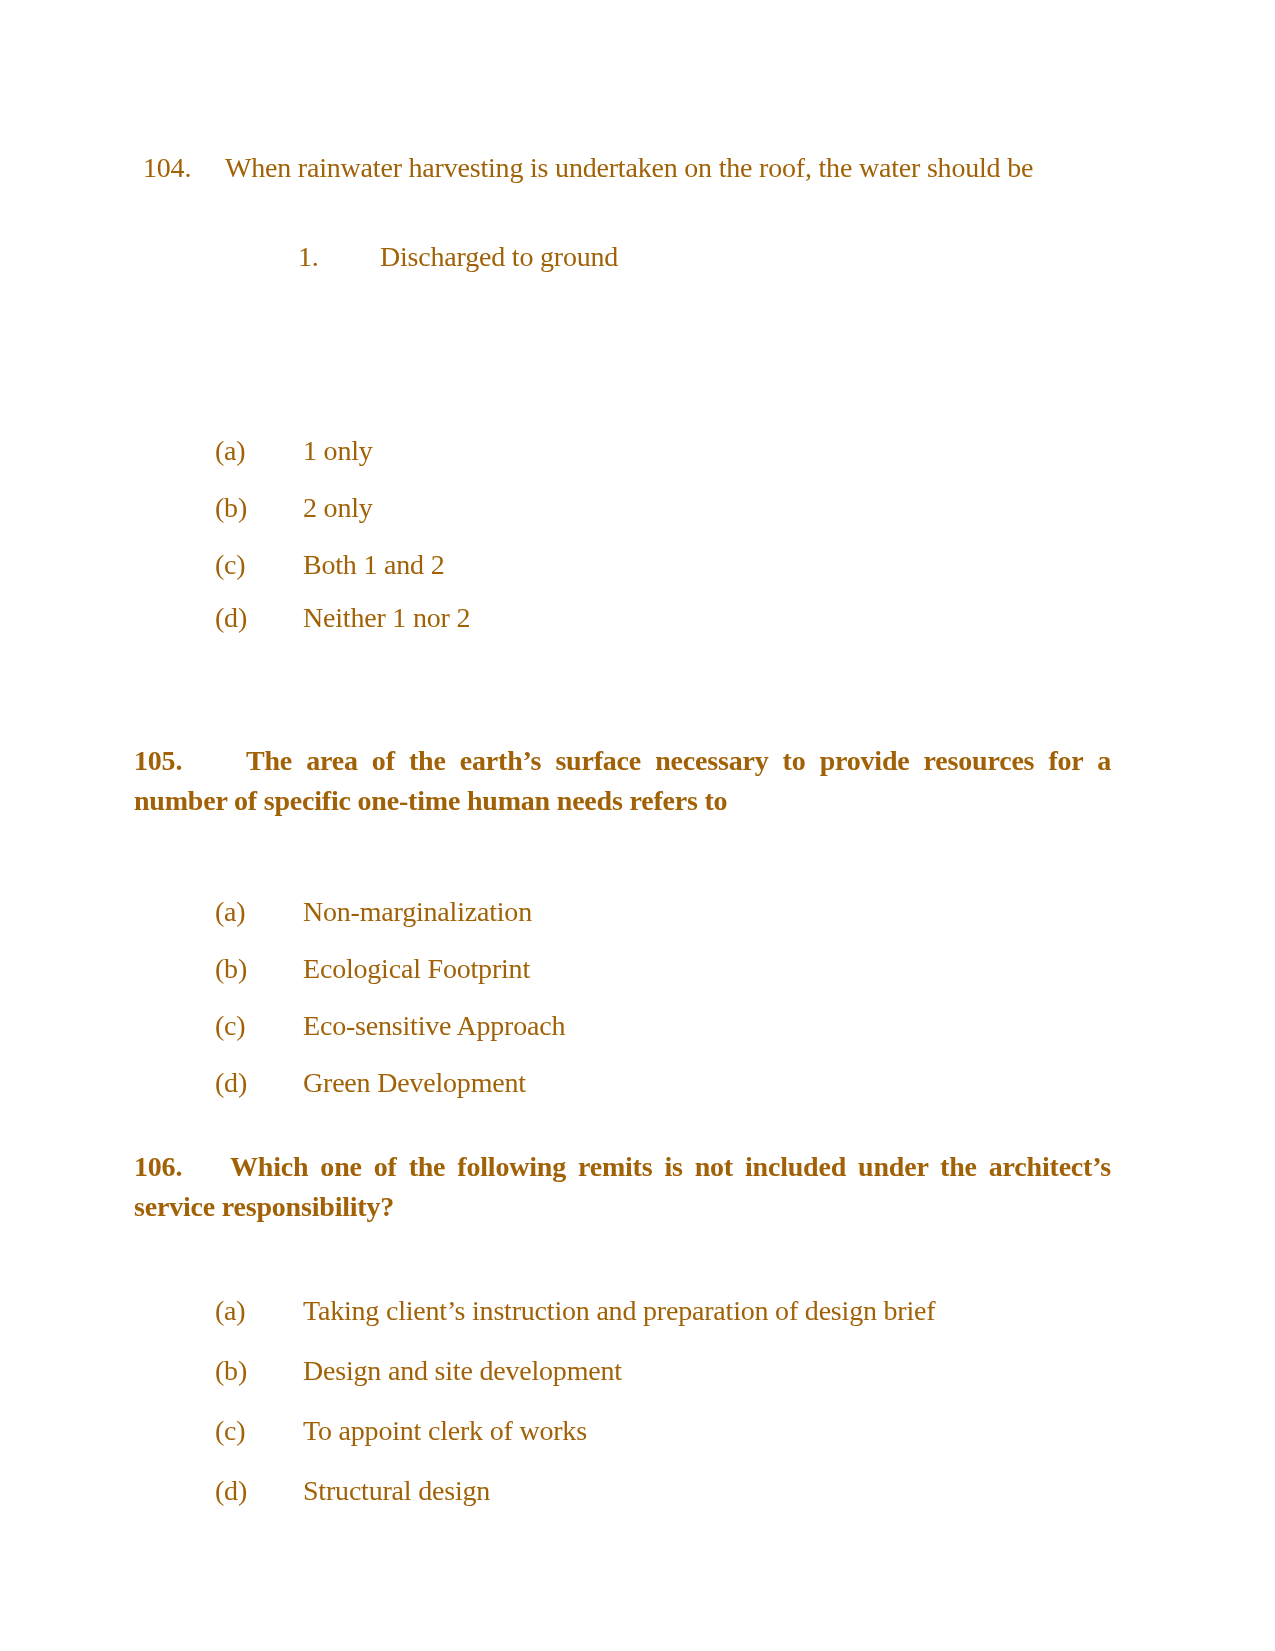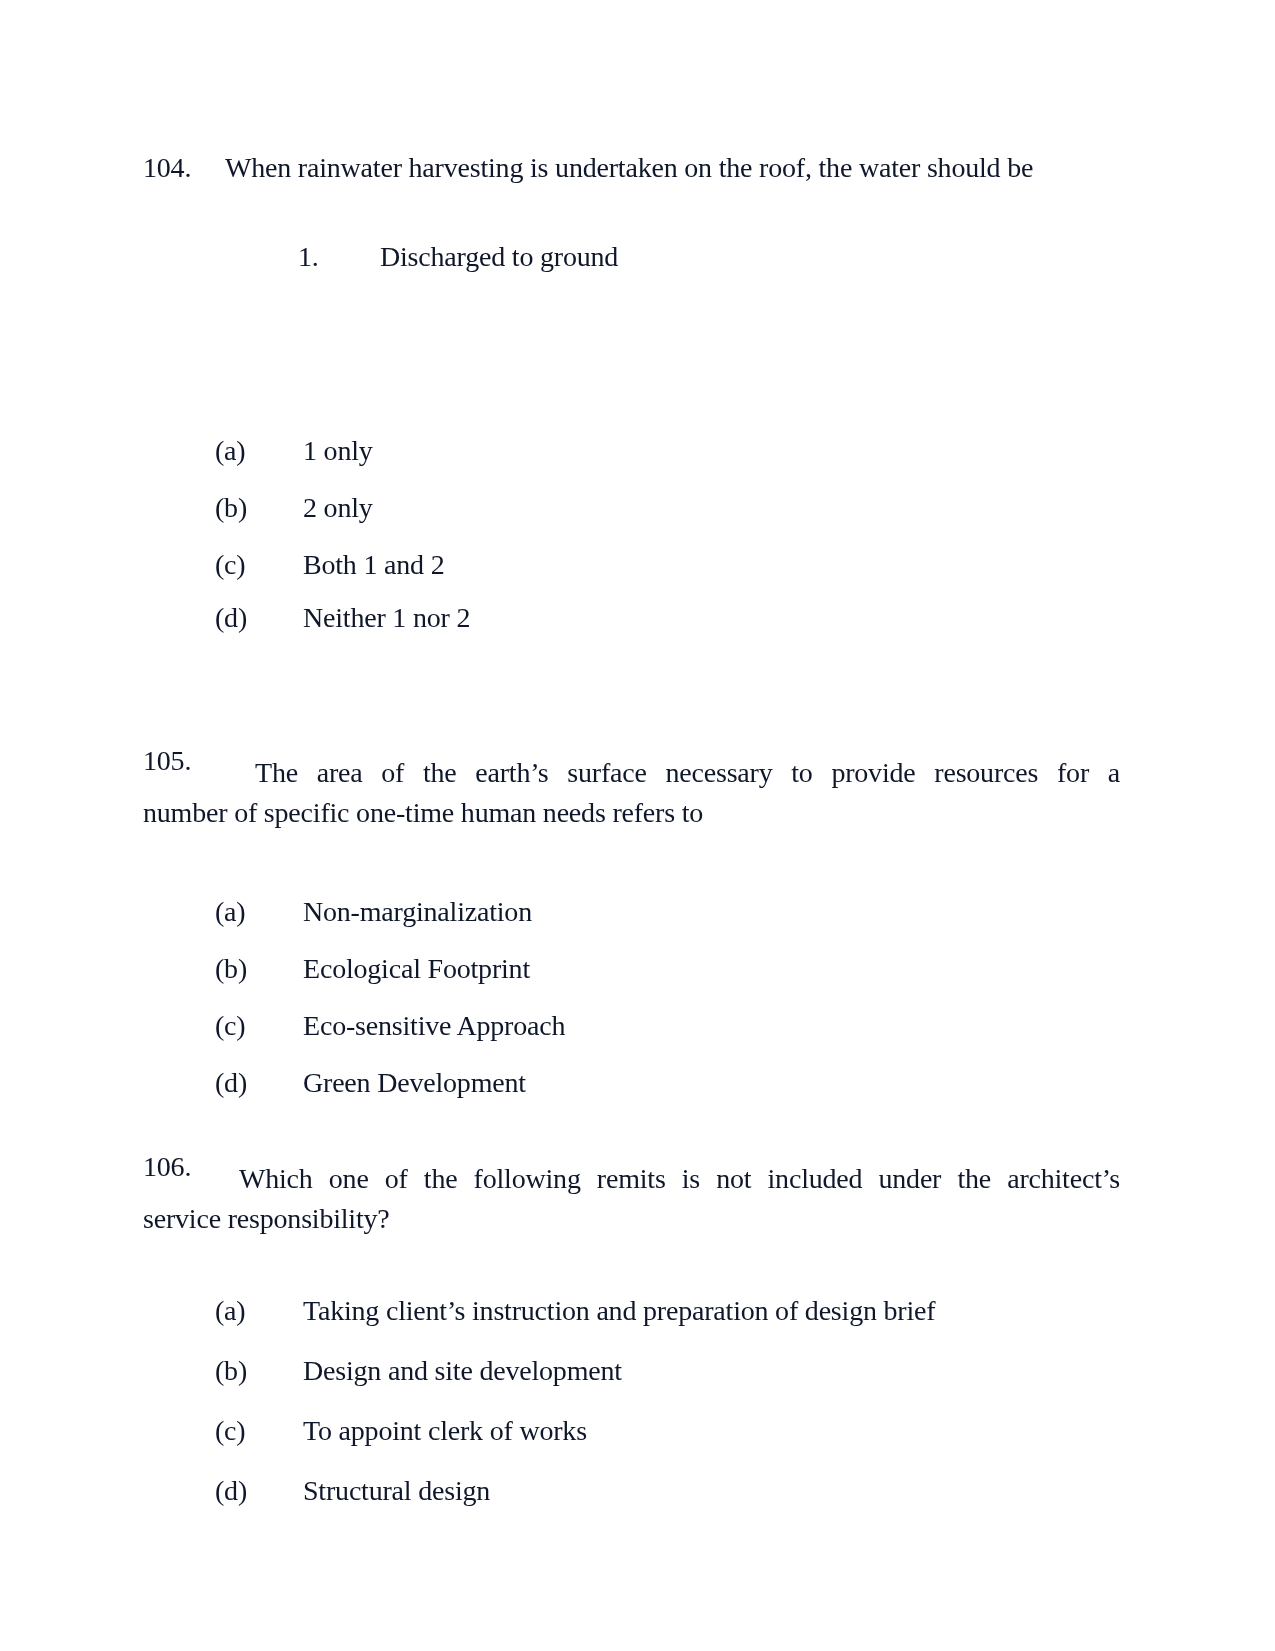--- a/index.html
+++ b/index.html
@@ -5,21 +5,21 @@
   html, body {
     margin: 0;
     padding: 0;
     background: #ffffff;
   }
   .page {
     position: relative;
     width: 1275px;
     height: 1651px;
     background: #ffffff;
-    color: #0f172a;
+    color: #a16207;
     font-family: "Liberation Serif", "DejaVu Serif", serif;
     font-size: 28px;
     letter-spacing: -0.2px;
     overflow: hidden;
   }
   .row {
     position: absolute;
     left: 143px;
     height: 40px;
     line-height: 40px;
@@ -40,35 +40,35 @@
   .opt {
     left: 215px;
     margin-top: 47px;
   }
   .olabel {
     display: inline-block;
     width: 88px;
   }
   .para {
     position: absolute;
-    left: 143px;
+    left: 134px;
     width: 977px;
     line-height: 40px;
+    font-weight: bold;
   }
   .para .qnum-abs {
     position: absolute;
     left: 0;
     top: 0;
   }
   .jline {
     display: block;
     text-align: justify;
     text-align-last: justify;
     padding-left: 112px;
-    margin-top: 12px;
   }
   .jline.q106 {
     padding-left: 96px;
   }
   .cline {
     display: block;
   }
 </style>
 </head>
 <body>

